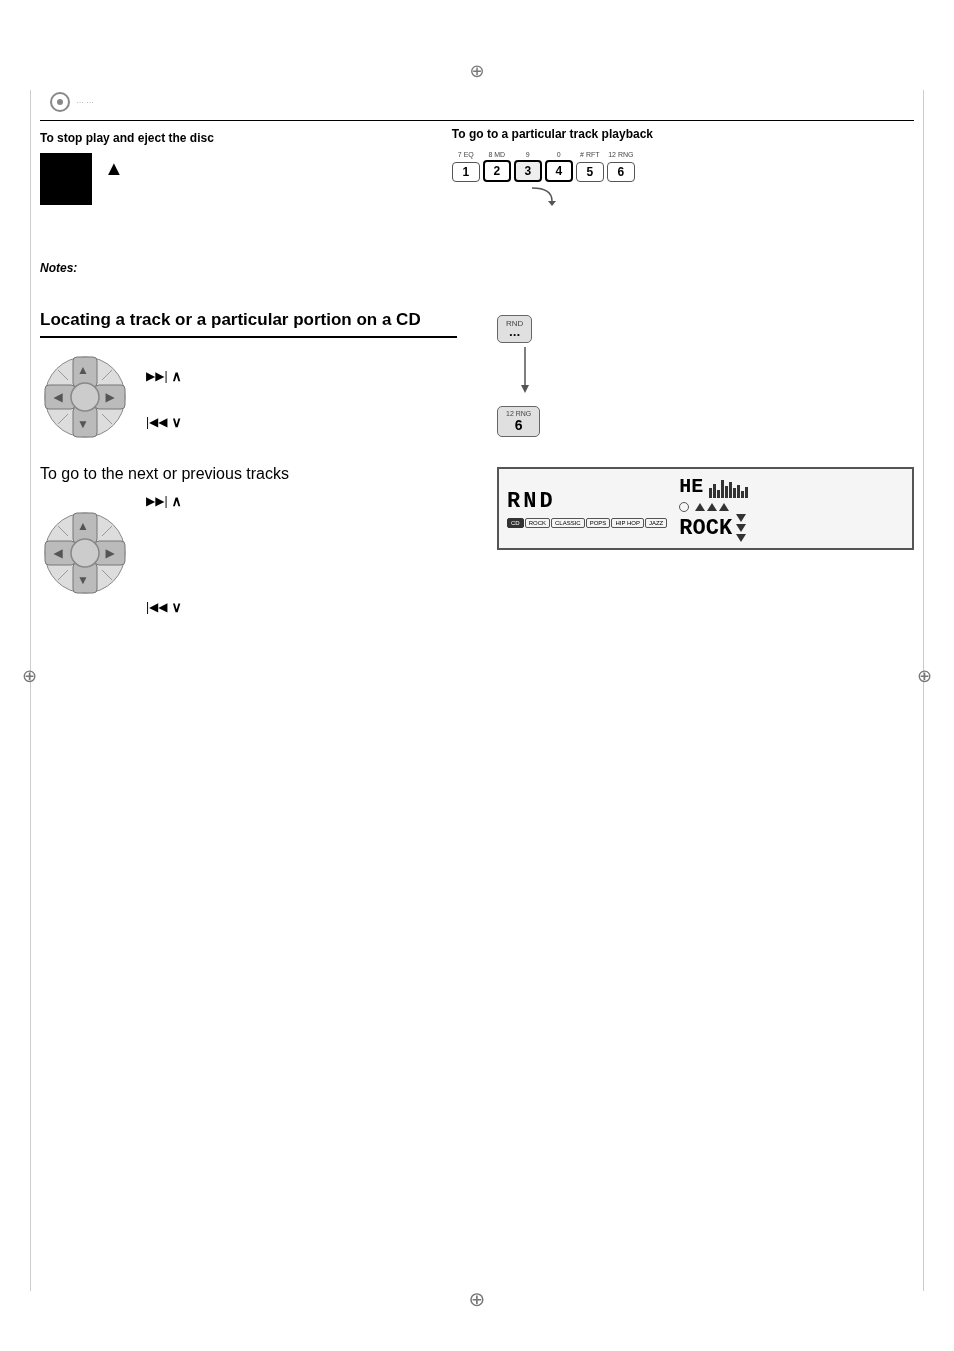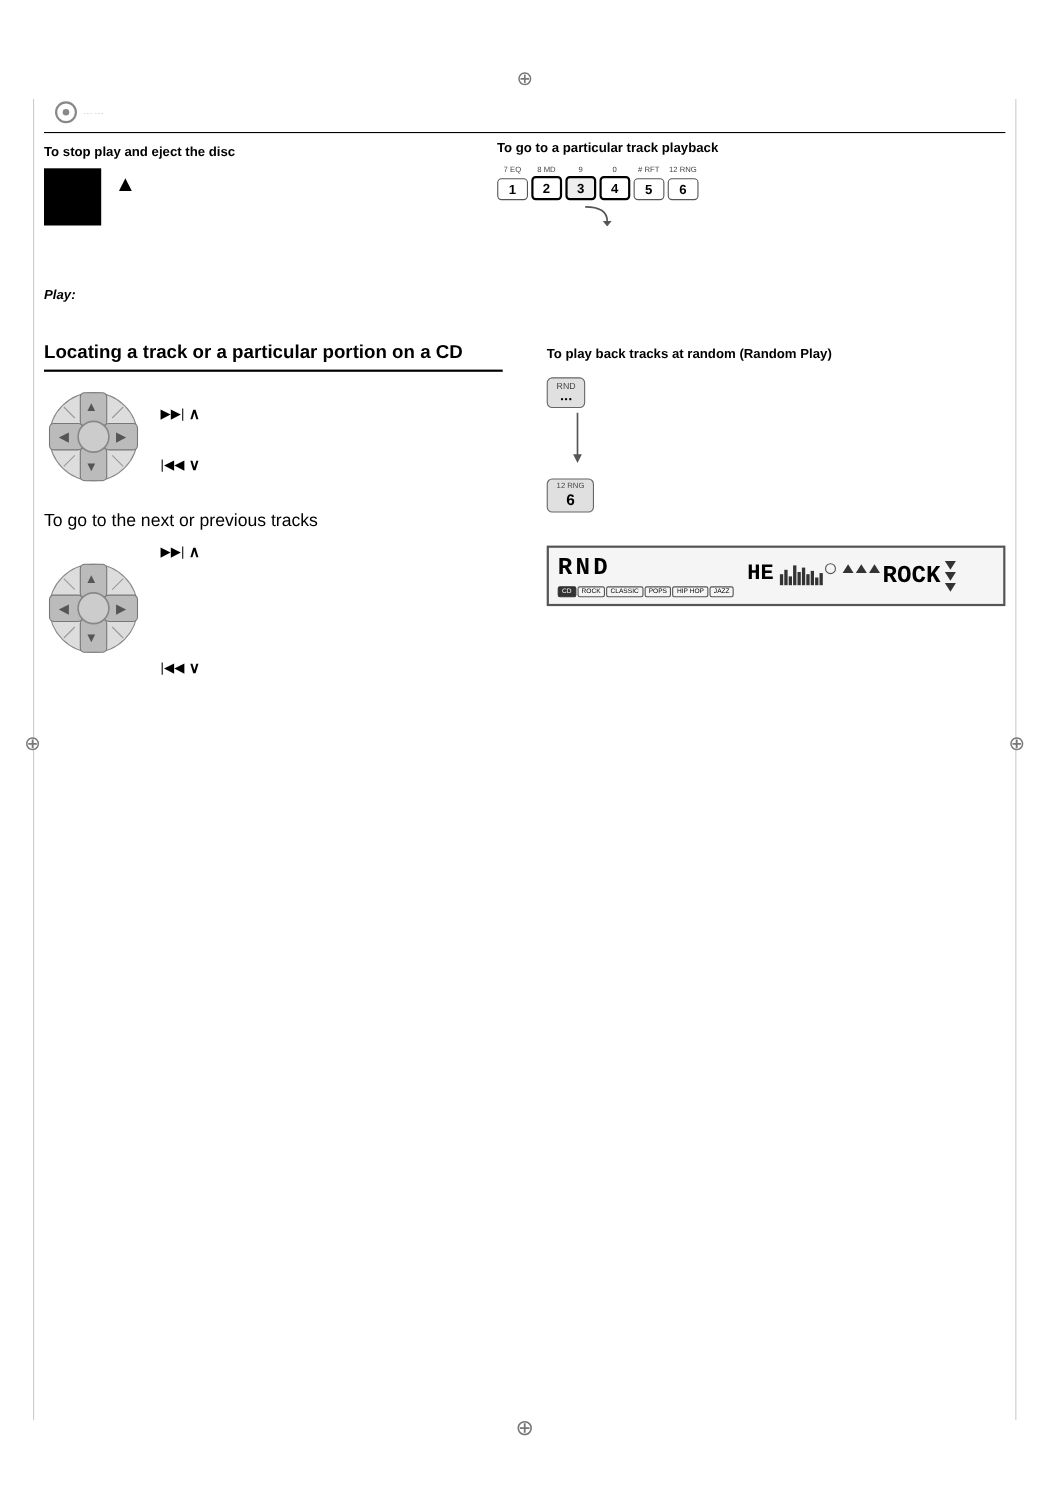--- a/index.html
+++ b/index.html
@@ -144,21 +144,21 @@
         <svg width="60" height="20" viewBox="0 0 60 20">
           <path d="M30 2 Q50 2 50 15" stroke="#555" stroke-width="1.5" fill="none"></path>
           <polygon points="46,15 54,15 50,20" fill="#555"></polygon>
         </svg>
       </div>
     </div>
   </div>
 </div>
 
 <div style="position:absolute;top:260px;left:40px;">
-  <span style="font-style:italic;font-weight:bold;font-size:12px;">Play:</span>
+  <span style="font-style:italic;font-weight:bold;font-size:12px;">Notes:</span>
 </div>
 
 <div style="position:absolute;top:310px;left:40px;right:40px;display:flex;gap:40px;justify-content:flex-end;">
 
   <div style="flex:1;">
     <div style="font-size:17px;font-weight:bold;line-height:1.2;margin-bottom:6px;">Locating a track or a particular portion on a CD</div>
     <hr style="border:none;border-top:2px solid #000;margin-bottom:14px;">
 
 
     <div style="display:flex;align-items:center;gap:16px;margin-bottom:20px;">
@@ -235,21 +235,20 @@
           <span style="font-weight:bold;font-size:14px;">∨</span>
         </div>
       </div>
     </div>
   </div>
 
   <div style="flex:1;">
     <div style="height:4px;"></div>
 
     
-    <div style="font-weight:bold;font-size:12px;margin-bottom:14px;">To play back tracks at random (Random Play)</div>
 
     
     <div style="display:inline-flex;flex-direction:column;align-items:center;border:1.5px solid #666;border-radius:5px;padding:3px 8px;background:#e0e0e0;margin-bottom:4px;position:relative;">
       <span style="font-size:8px;color:#444;">RND</span>
       <div style="display:flex;gap:1px;margin-top:2px;">
         <span style="font-size:8px;">•</span>
         <span style="font-size:8px;">•</span>
         <span style="font-size:8px;">•</span>
       </div>
     </div>
@@ -276,21 +275,21 @@
         <div style="display:flex;gap:1px;margin-top:4px;">
           <div style="font-size:6px;padding:1px 3px;border:1px solid #333;border-radius:2px;background:#333;color:#fff;">CD</div>
           <div style="font-size:6px;padding:1px 3px;border:1px solid #555;border-radius:2px;">ROCK</div>
           <div style="font-size:6px;padding:1px 3px;border:1px solid #555;border-radius:2px;">CLASSIC</div>
           <div style="font-size:6px;padding:1px 3px;border:1px solid #555;border-radius:2px;">POPS</div>
           <div style="font-size:6px;padding:1px 3px;border:1px solid #555;border-radius:2px;">HIP HOP</div>
           <div style="font-size:6px;padding:1px 3px;border:1px solid #555;border-radius:2px;">JAZZ</div>
         </div>
       </div>
 
-      <div style="display:flex;align-items:flex-start;gap:2px;">
+      <div style="display:flex;flex-direction:column;align-items:flex-start;gap:2px;">
         <div style="display:flex;align-items:center;gap:6px;">
           <div style="font-family:'Courier New',monospace;font-size:20px;font-weight:bold;">HE</div>
 
           <div style="display:flex;gap:1px;align-items:flex-end;height:22px;">
             <div style="width:3px;height:10px;background:#333;"></div>
             <div style="width:3px;height:14px;background:#333;"></div>
             <div style="width:3px;height:8px;background:#333;"></div>
             <div style="width:3px;height:18px;background:#333;"></div>
             <div style="width:3px;height:12px;background:#333;"></div>
             <div style="width:3px;height:16px;background:#333;"></div>

